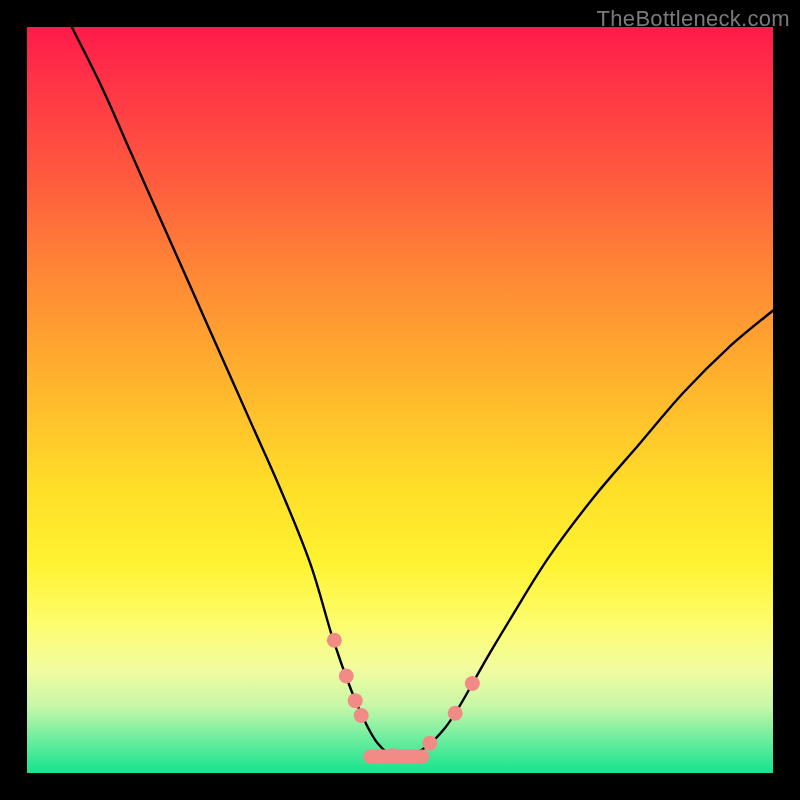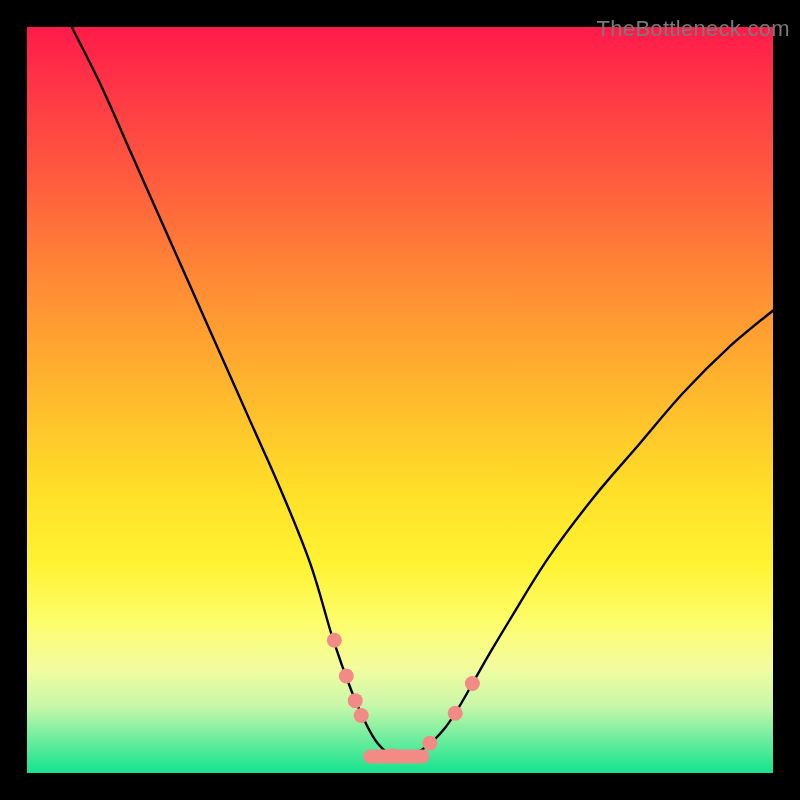--- a/index.html
+++ b/index.html
@@ -35,21 +35,21 @@
       #ffdf28 62%,
       #fff332 72%,
       #fdfd6e 80%,
       #f2fca0 86%,
       #c8f7a8 91%,
       #76eea0 95%,
       #14e38d 100%);
   }
   .watermark {
     position: absolute;
-    top: 16px;
+    top: 6px;
     right: 10px;
     color: #7a7a7a;
     font-size: 22px;
     font-weight: 500;
     letter-spacing: 0.3px;
   }
   svg.curve {
     position: absolute;
     top: 27px;
     left: 27px;

